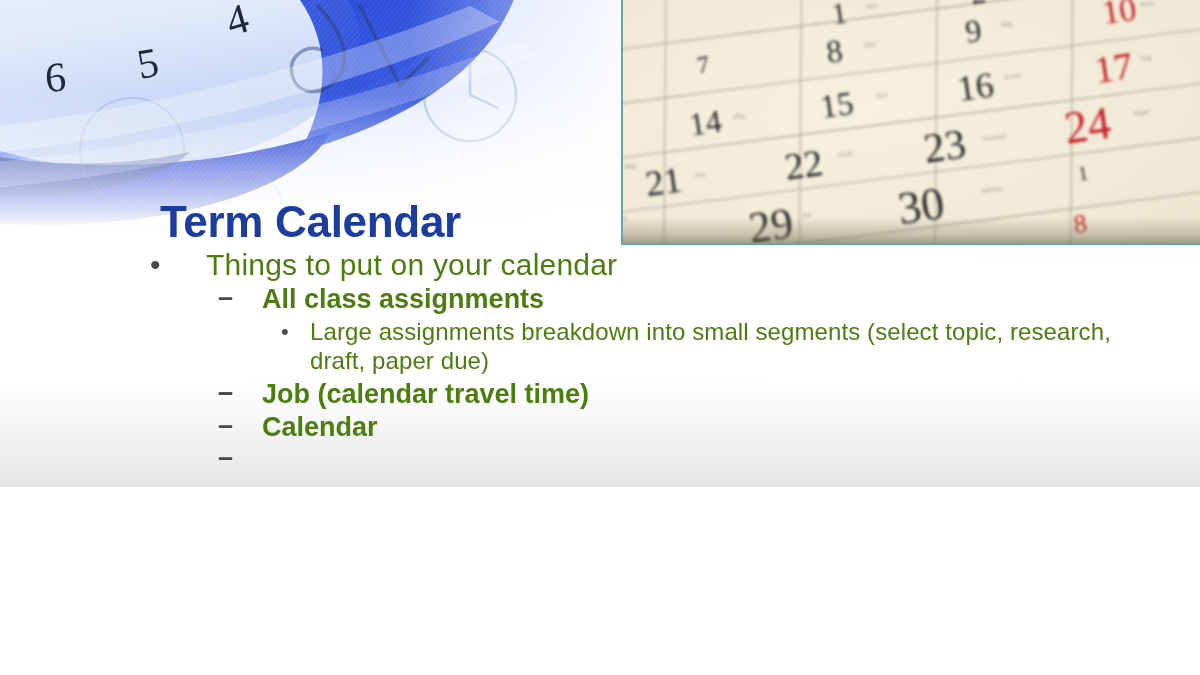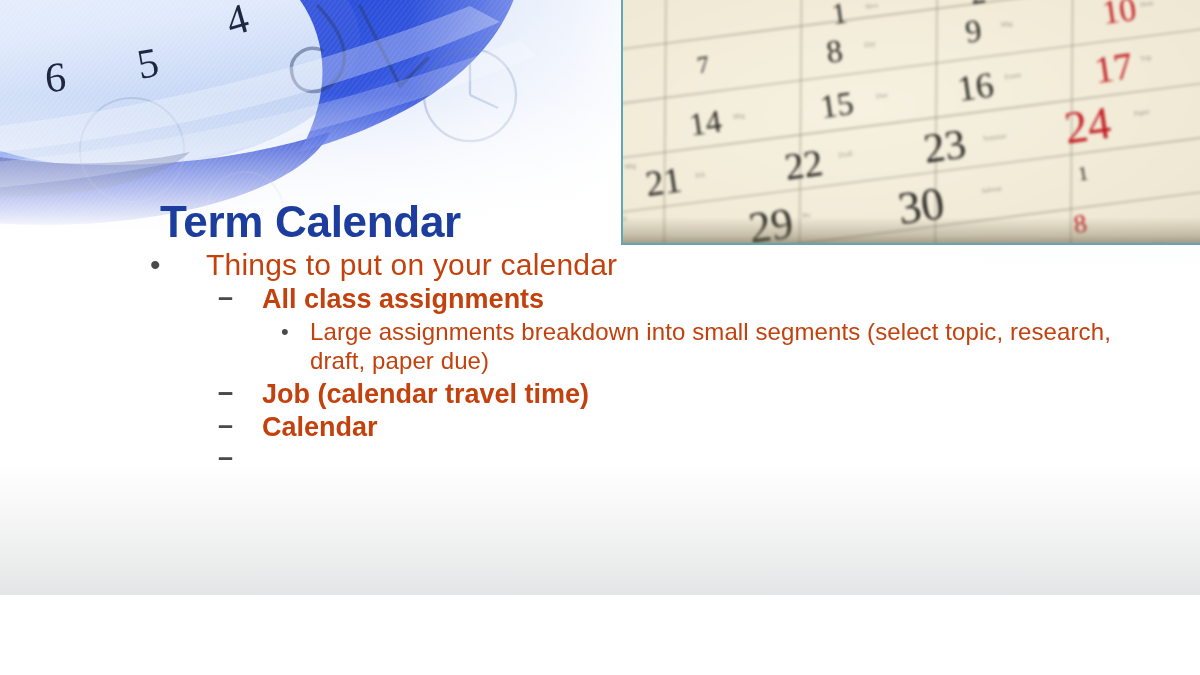--- a/index.html
+++ b/index.html
@@ -4,21 +4,21 @@
 <title>Term Calendar Slide</title>
 <style>
   html, body {
     margin: 0;
     padding: 0;
     background: #ffffff;
   }
   #slide {
     position: relative;
     width: 1200px;
-    height: 595px;
+    height: 487px;
     overflow: hidden;
     font-family: "Liberation Sans", sans-serif;
     background: #ffffff;
   }
 
   
   .bg-base {
     position: absolute;
     inset: 0;
     background:
@@ -137,21 +137,21 @@
 
   .b-row { position: relative; display: block; }
 
   .b-marker {
     position: absolute;
     color: #4a4a4a;
     display: inline-block;
   }
   .b-text {
     display: block;
-    color: #c2410c;
+    color: #4d7c0f;
   }
 
   
   .lvl1 { margin: 0 0 2px 0; }
   .lvl1 .b-marker { left: 0px; top: 2px; font-size: 30px; line-height: 1; }
   .lvl1 .b-text {
     margin-left: 56px;
     font-size: 30px;
     line-height: 1.12;
     font-weight: normal;

